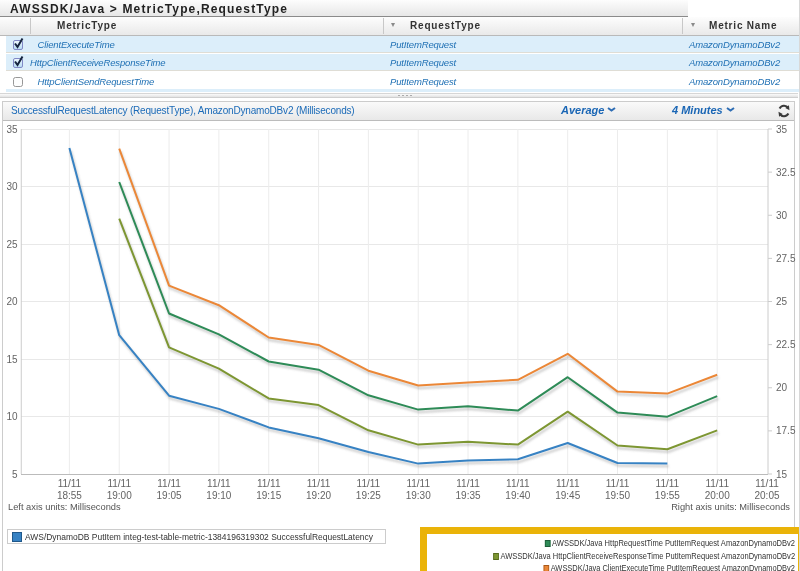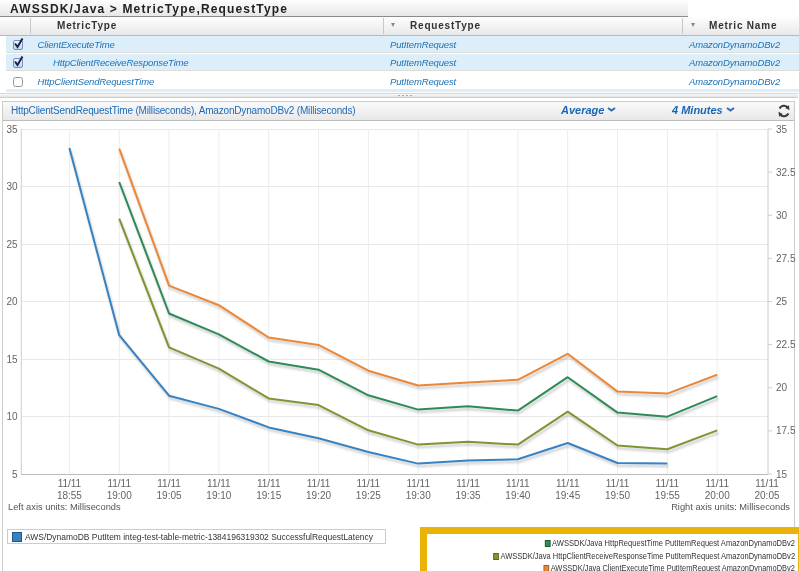--- a/index.html
+++ b/index.html
@@ -62,21 +62,21 @@
 </div>
 
 <div class="abs rowbg" style="top:36px;"></div>
 <div class="abs rowline" style="top:52px;"></div>
 <div class="abs rowbg" style="top:54px;"></div>
 <div class="abs rowline" style="top:70px;"></div>
 <div class="abs rowbg" style="top:88.5px;height:3.5px;"></div>
 <span class="rtext" style="left:37.5px;top:39px;">ClientExecuteTime</span>
 <span class="rtext" style="left:390px;top:39px;">PutItemRequest</span>
 <span class="rtext" style="left:689px;top:39px;">AmazonDynamoDBv2</span>
-<span class="rtext" style="left:53px;top:56.5px;">HttpClientReceiveResponseTime</span>
+<span class="rtext" style="left:30px;top:56.5px;">HttpClientReceiveResponseTime</span>
 <span class="rtext" style="left:390px;top:56.5px;">PutItemRequest</span>
 <span class="rtext" style="left:689px;top:56.5px;">AmazonDynamoDBv2</span>
 <span class="rtext" style="left:37.5px;top:75.5px;">HttpClientSendRequestTime</span>
 <span class="rtext" style="left:390px;top:75.5px;">PutItemRequest</span>
 <span class="rtext" style="left:689px;top:75.5px;">AmazonDynamoDBv2</span>
 <div class="cb" style="top:40px;"></div>
 <div class="cb" style="top:58px;"></div>
 <div class="cb un" style="top:77px;"></div>
 <svg class="cbk" style="top:36.5px;" width="13" height="13" viewBox="0 0 13 13">
   <path d="M3,6.5 L5.5,10 L10.5,1.5" stroke="#16243f" stroke-width="2" fill="none"></path>
@@ -85,21 +85,21 @@
   <path d="M3,6.5 L5.5,10 L10.5,1.5" stroke="#16243f" stroke-width="2" fill="none"></path>
   </svg>
 <div class="abs" id="split"></div>
 <div class="dot" style="left:398px;"></div>
 <div class="dot" style="left:402px;"></div>
 <div class="dot" style="left:406px;"></div>
 <div class="dot" style="left:410px;"></div>
 
 <div class="abs" id="panel"></div>
 <div class="abs" id="chead">
-  <span id="ctitle">HttpClientSendRequestTime (Milliseconds), AmazonDynamoDBv2 (Milliseconds)</span>
+  <span id="ctitle">SuccessfulRequestLatency (RequestType), AmazonDynamoDBv2 (Milliseconds)</span>
   <span class="ddl" style="left:558px;">Average</span>
   <span class="ddl" style="left:669px;">4 Minutes</span>
   <svg style="position:absolute;left:603.5px;top:4.5px;" width="9" height="5" viewBox="0 0 9 5">
     <path d="M1,1 L4.5,3.6 L8,1" stroke="#2e6db4" stroke-width="2" fill="none"></path>
     </svg>
   <svg style="position:absolute;left:722.5px;top:4.5px;" width="9" height="5" viewBox="0 0 9 5">
     <path d="M1,1 L4.5,3.6 L8,1" stroke="#2e6db4" stroke-width="2" fill="none"></path>
     </svg>
   <svg style="position:absolute;left:772px;top:1px;" width="18" height="16" viewBox="0 0 18 16">
     <g stroke="#3a3a3a" stroke-width="2.1" fill="none">

